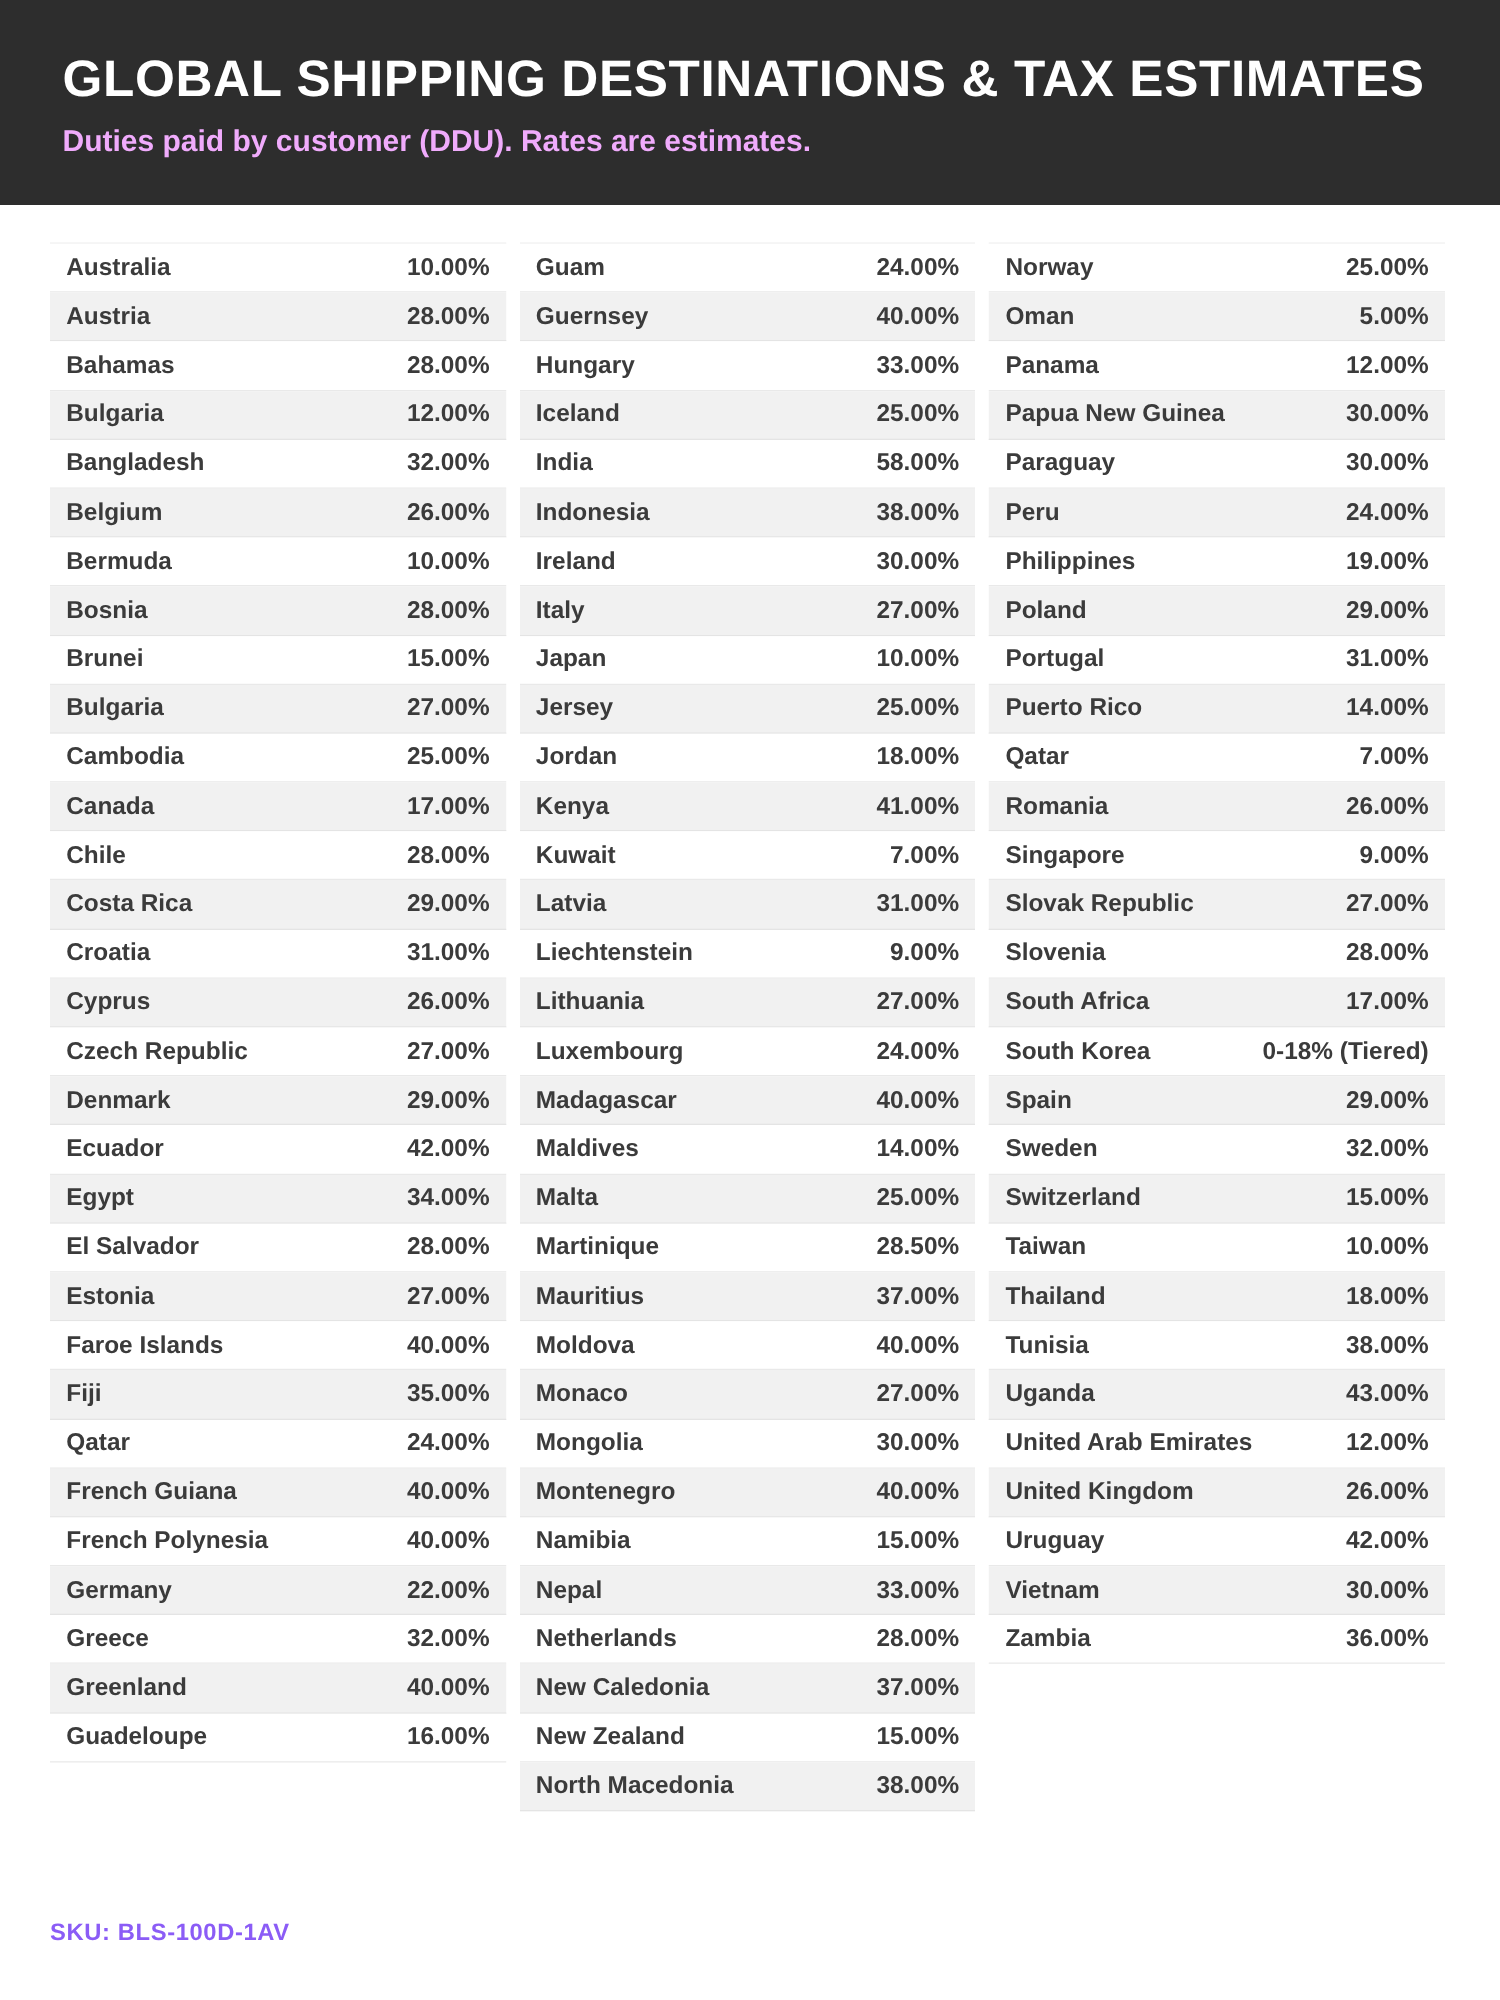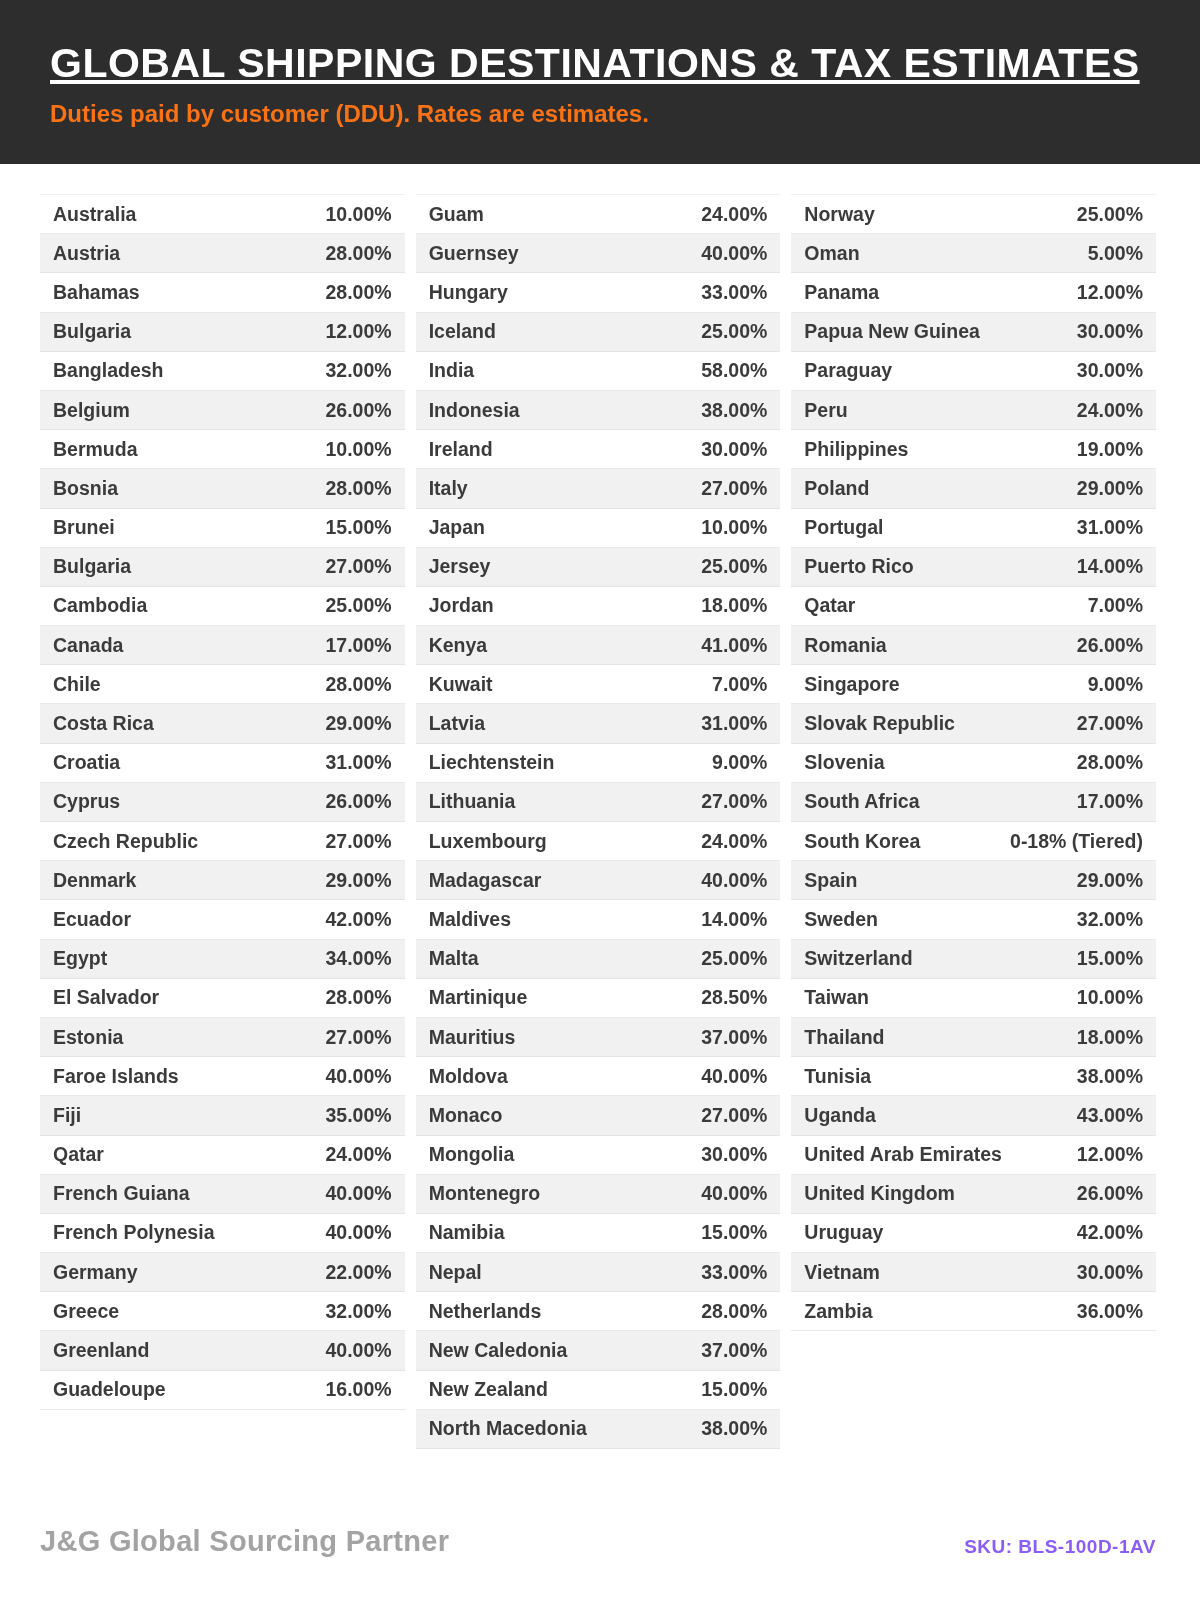--- a/index.html
+++ b/index.html
@@ -14,27 +14,26 @@
     background: #2d2d2d;
     color: #ffffff;
     padding: 40px 50px 36px 50px;
     width: 100%;
   }
   .title {
     font-size: 41px;
     font-weight: 700;
     letter-spacing: 0.5px;
     white-space: nowrap;
-    text-decoration: underline;
   }
   .subtitle {
     font-size: 24px;
     font-weight: 700;
     margin-top: 13px;
-    color: #f97316;
+    color: #f0abfc;
   }
   .grid {
     display: grid;
     grid-template-columns: repeat(3, 1fr);
     column-gap: 11px;
     margin: 30px 44px 0 40px;
     align-items: start;
   }
   .col { border-top: 1px solid #eeeeee; }
   .row {
@@ -452,15 +451,14 @@
         <span class="rate">30.00%</span>
       </div>
       <div class="row">
         <span class="country">Zambia</span>
         <span class="rate">36.00%</span>
       </div>
     </div>
 </div>
 
 <div class="footer">
-  <div class="brand">J&amp;G Global Sourcing Partner</div>
   <div class="sku">SKU: BLS-100D-1AV</div>
 </div>
 
 </body></html>

